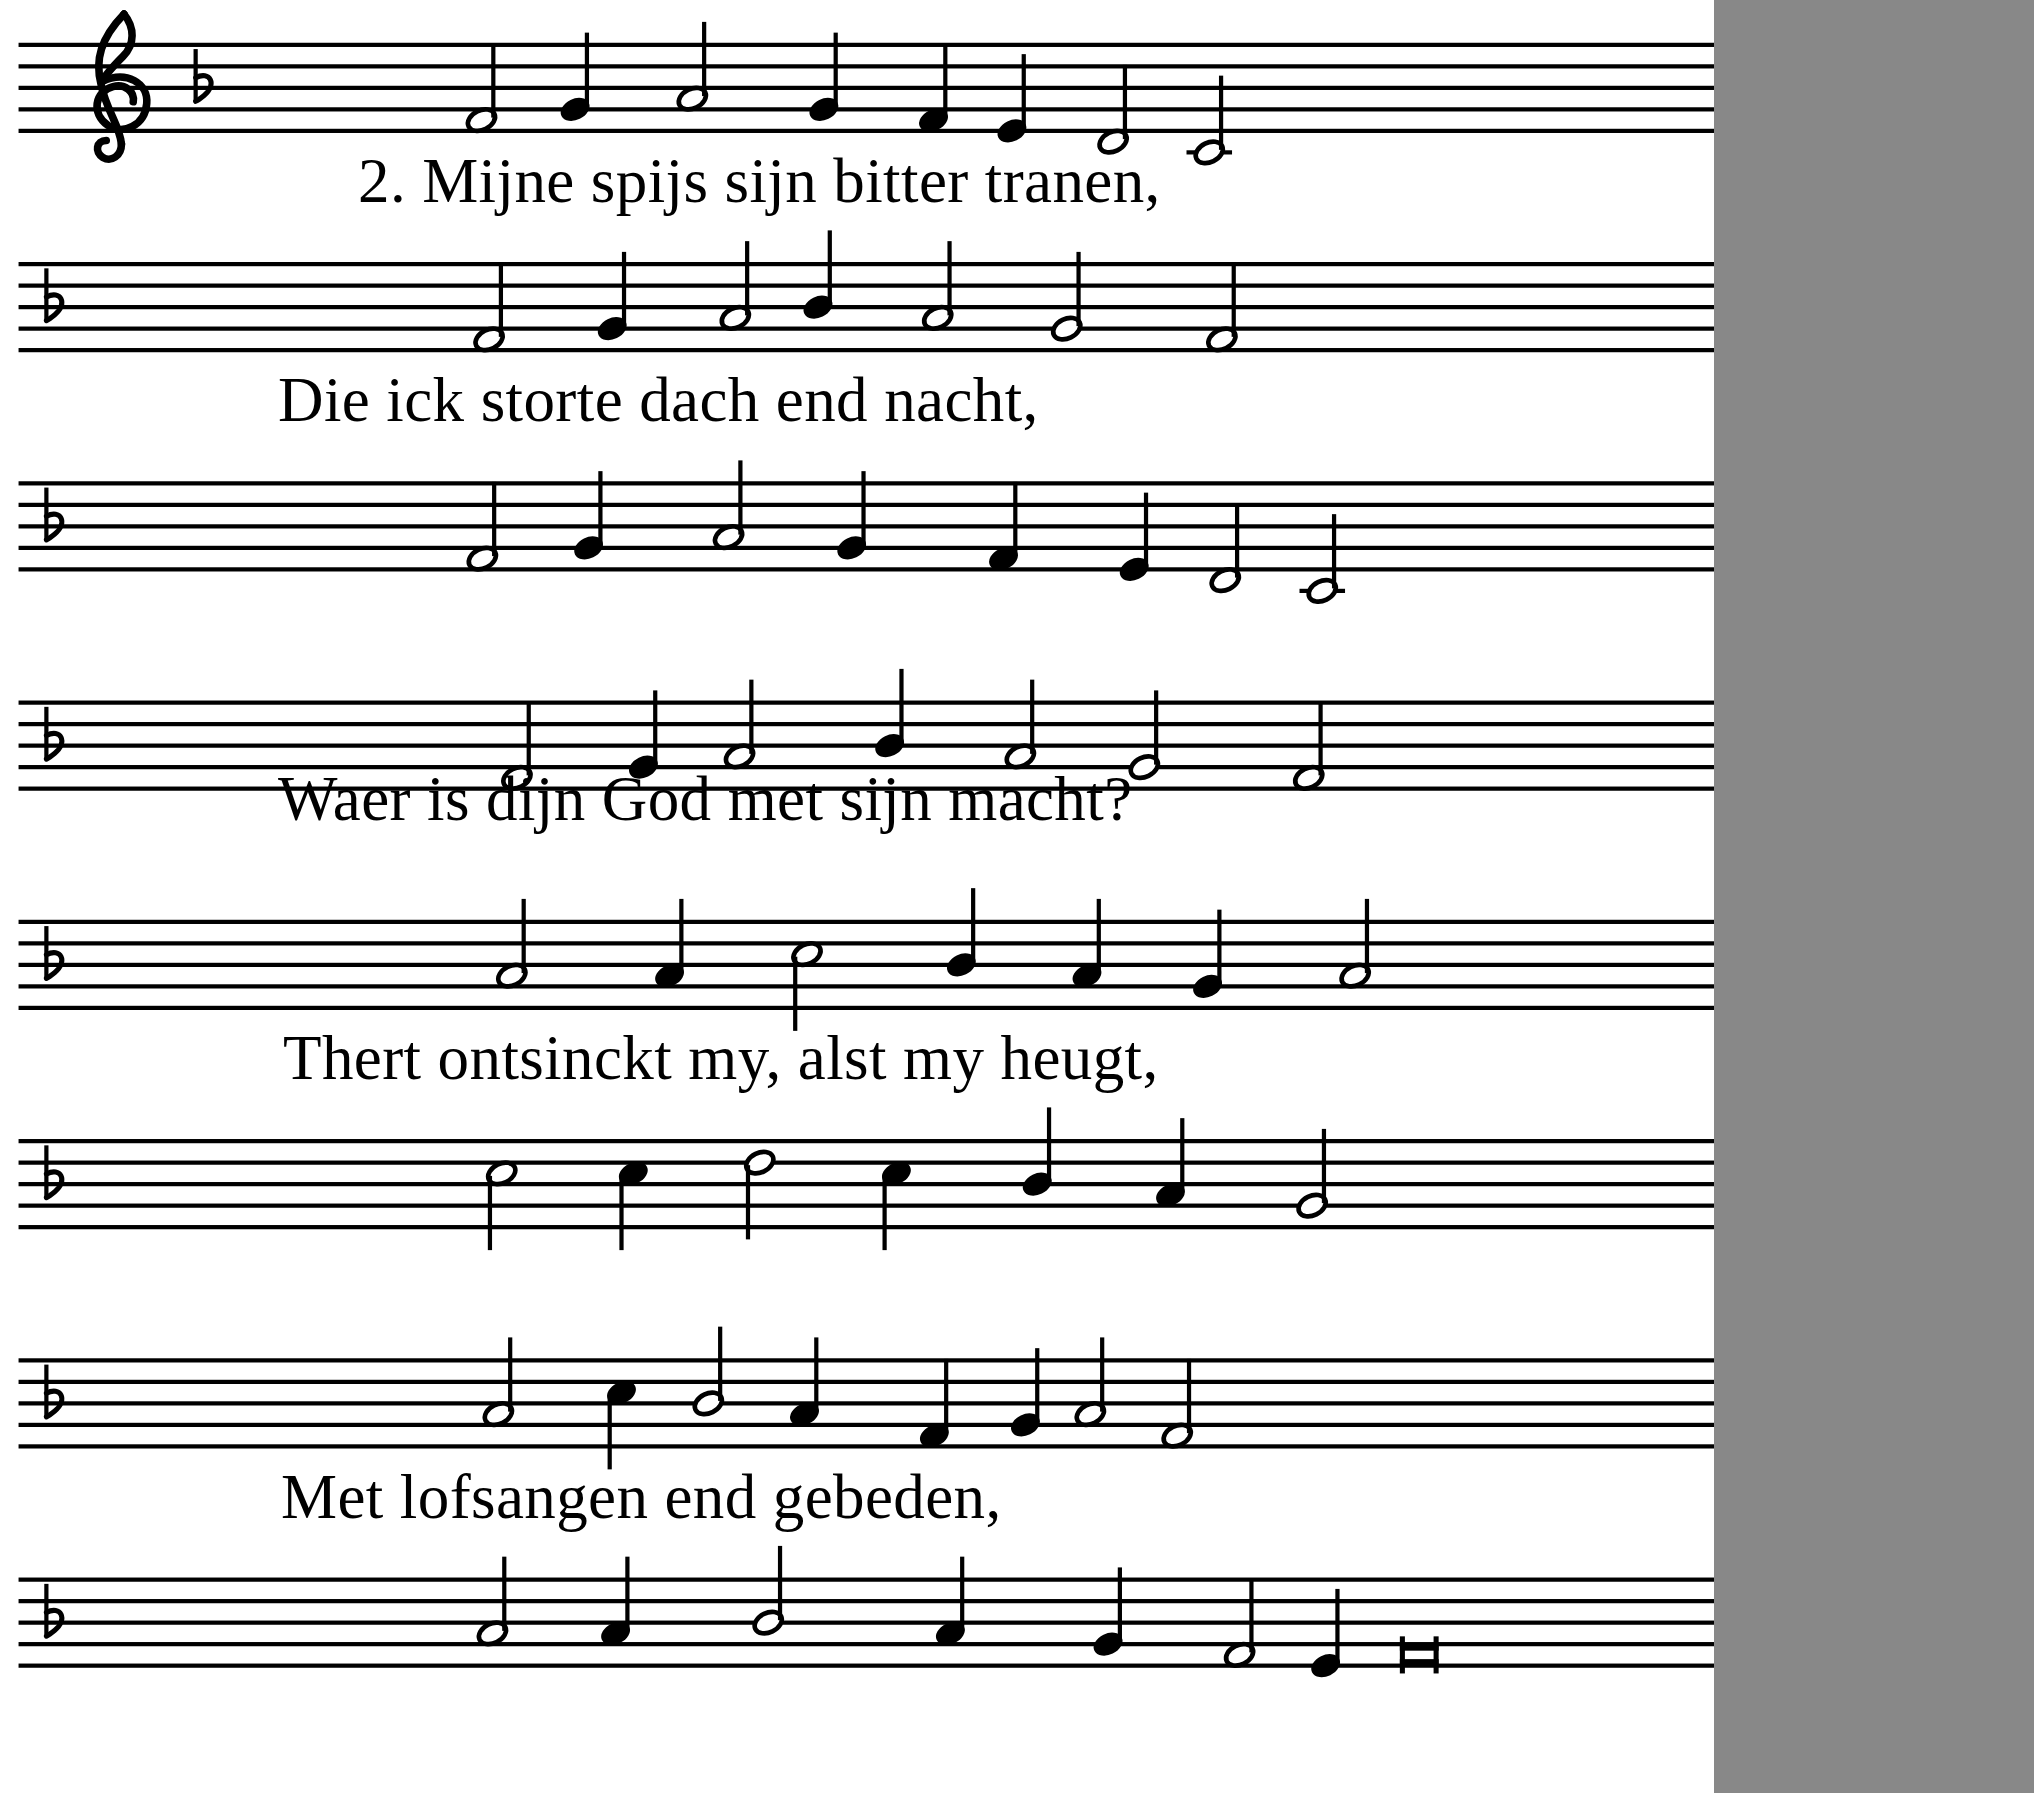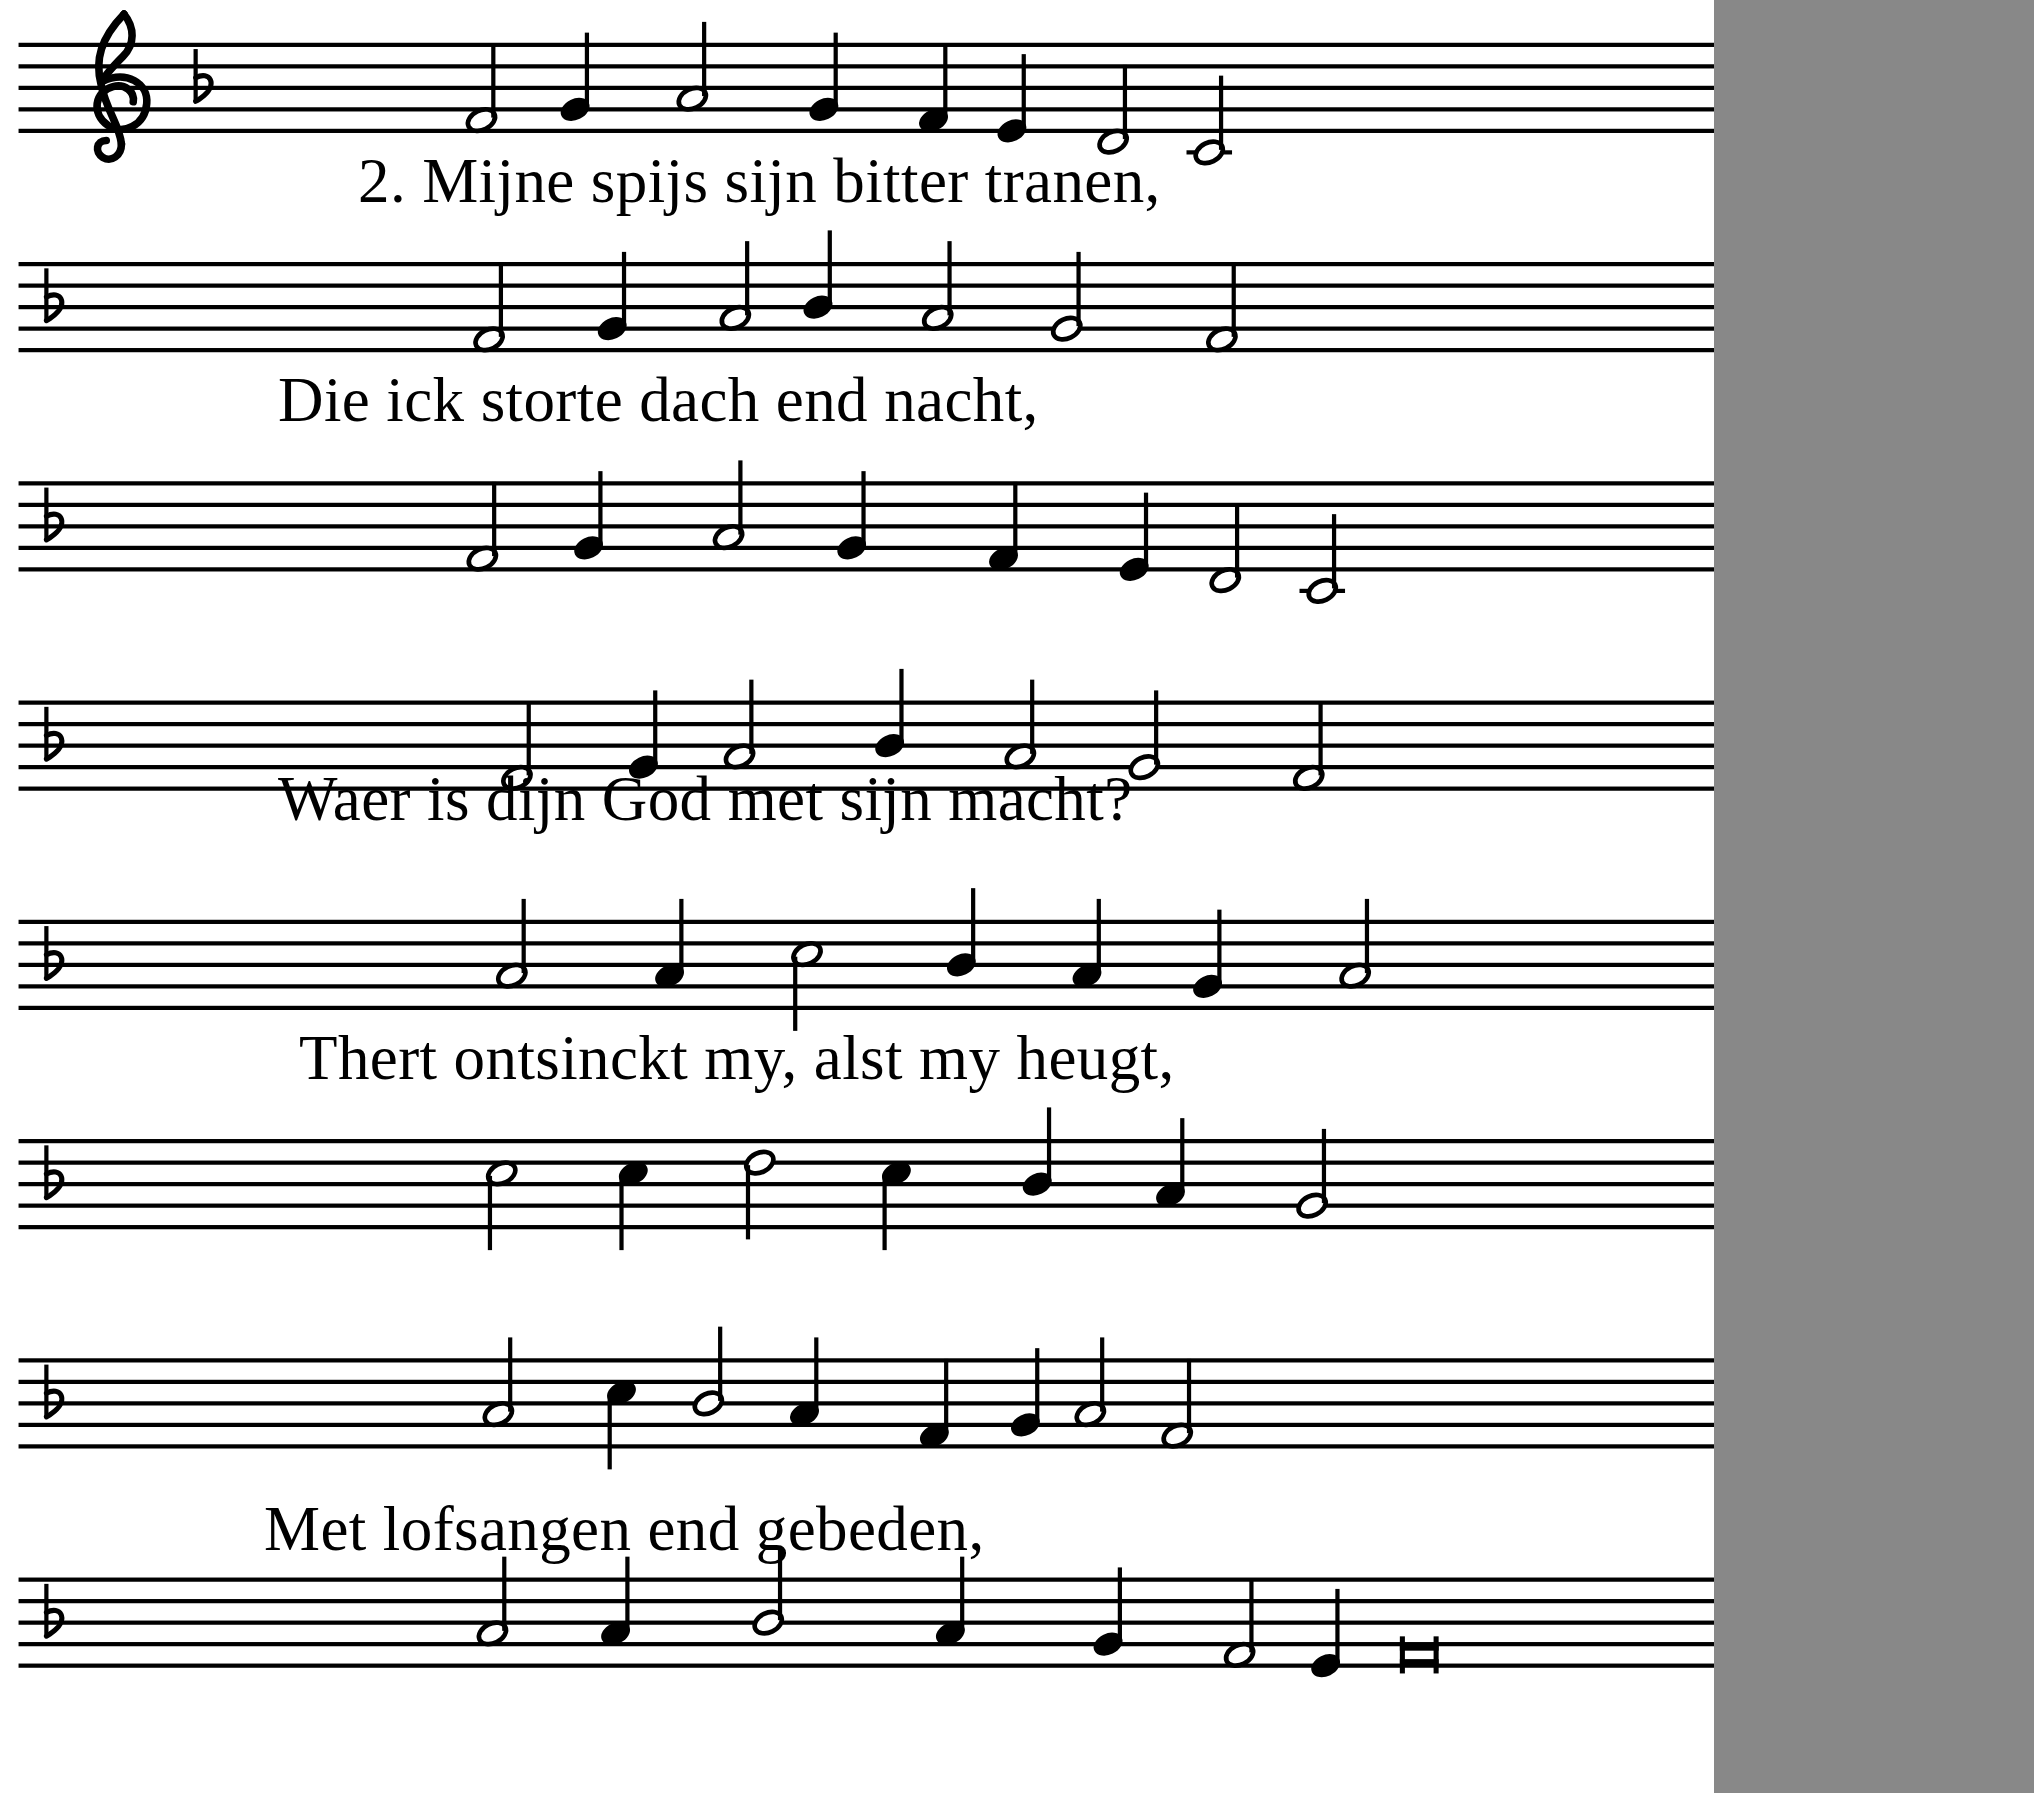--- a/index.html
+++ b/index.html
@@ -386,16 +386,16 @@
           <rect x="1660" y="1967.25" width="46" height="8" fill="#000000"></rect>
         </g>
         <rect x="2384" y="1870.5" width="6" height="107" fill="#000000"></rect>
         <rect x="2399" y="1870.5" width="6" height="107" fill="#000000"></rect>
       </g>
     </svg>
 
   <div class="lyric" style="left: 358px; top: 150px;">2. Mijne spijs sijn bitter tranen,</div>
   <div class="lyric" style="left: 278px; top: 369px;">Die ick storte dach end nacht,</div>
   <div class="lyric" style="left: 278px; top: 768px;">Waer is dijn God met sijn macht?</div>
-  <div class="lyric" style="left: 283px; top: 1027px; margin-left: 16px;">Thert ontsinckt my, alst my heugt,</div>
-  <div class="lyric" style="left: 264px; top: 1466px; margin-top: 32px;">Met lofsangen end gebeden,</div>
+  <div class="lyric" style="left: 283px; top: 1027px;">Thert ontsinckt my, alst my heugt,</div>
+  <div class="lyric" style="left: 281px; top: 1466px;">Met lofsangen end gebeden,</div>
 </div>
 
 
 </body></html>

